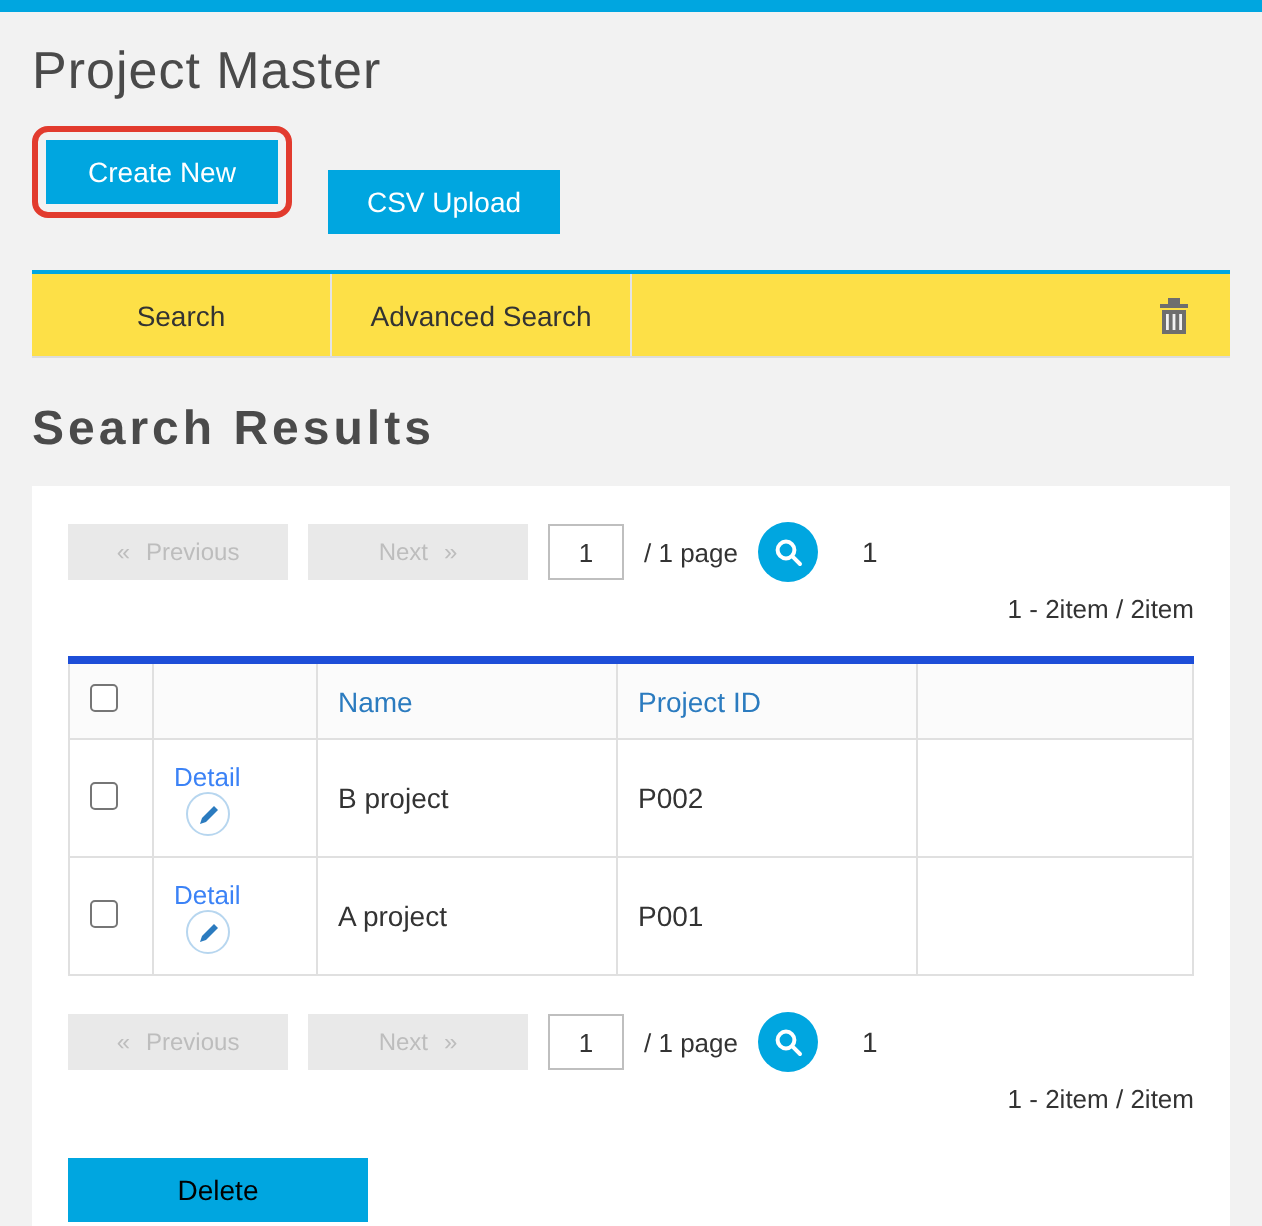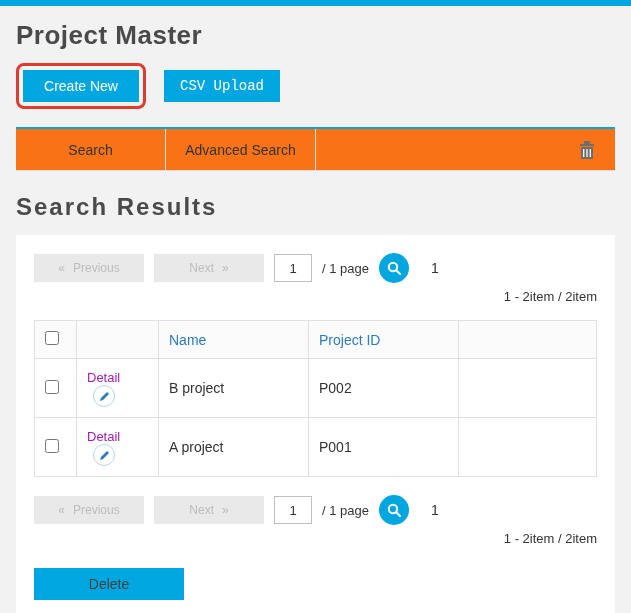--- a/index.html
+++ b/index.html
@@ -7,36 +7,36 @@
     font-family: "Segoe UI", Arial, sans-serif;
     background: #f2f2f2;
     width: 631px;
     height: 613px;
     overflow: hidden;
     color: #333;
   }
   .topbar { height: 6px; background: #00a6e0; }
   .page { padding: 14px 16px 0 16px; }
   h1.page-title {
-    font-size: 26px; font-weight: 700; color: #4a4a4a;
+    font-size: 26px; font-weight: 400; color: #4a4a4a;
     letter-spacing: 0.5px; margin-bottom: 12px;
   }
   .action-row { display: flex; gap: 18px; margin-bottom: 18px; align-items:flex-start;}
   .highlight-box {
     border: 3px solid #e23b2e; border-radius: 8px; padding: 4px;
     display:inline-block;
   }
   .btn-primary {
     background: #00a6e0; color: #fff; border: none;
     font-size: 14px; padding: 8px 0; width: 116px; text-align: center;
     cursor: pointer;
   }
-  .btn-primary.csv { margin-top:7px;font-family:Liberation Mono, monospace; }
+  .btn-primary.csv { margin-top:22px; }
   .search-tabs {
-    display: flex; align-items: stretch; background: #f97316;
+    display: flex; align-items: stretch; background: #fde047;
     border-top: 2px solid #00a6e0; border-bottom: 1px solid #dcdcdc;
     height: 44px; margin-bottom: 22px;
   }
   .tab {
     width: 150px; display: flex; align-items: center; justify-content: center;
     font-size: 14px; color: #333; border-right: 1px solid #e4e4e4;
     cursor: pointer;
   }
   .tab-spacer { flex: 1; }
   .trash-cell {
@@ -63,41 +63,41 @@
   .page-total { font-size: 13px; color: #333; }
   .lens-btn {
     width: 30px; height: 30px; border-radius: 50%; background: #00a6e0;
     display: flex; align-items: center; justify-content: center;
     cursor: pointer; border:none;
   }
   .result-count { font-size: 14px; color: #333; margin-left: 12px; }
   .range-text { font-size: 13px; color: #333; margin: 4px 0 16px 14px; text-align: right; }
   table.grid {
     width: 100%; border-collapse: collapse; font-size: 14px;
-    border-top: 1px solid #1d4ed8;
+    border-top: 4px solid #1d4ed8;
   }
   table.grid th, table.grid td {
     border: 1px solid #e0e0e0; padding: 10px 10px; text-align: left;
     vertical-align: middle; background:#fff;
   }
   table.grid th { background: #fbfbfb; font-weight: 400; color: #2b7bbf; }
   table.grid th.nohead { color:#333; }
   .col-check { width: 42px; text-align: center; }
   .col-detail { width: 82px; }
   .col-name { width: 150px; }
   .col-pid { width: 150px; }
-  .detail-link { color: #a21caf; text-decoration: none; font-size: 13px; }
+  .detail-link { color: #3b82f6; text-decoration: none; font-size: 13px; }
   .edit-chip {
     display:inline-flex; width:22px; height:22px; border-radius:50%;
     border:1px solid #b7d6ef; align-items:center; justify-content:center;
     margin-left:6px; cursor:pointer; background:#fff;
   }
   .bottom-pager { margin-top: 18px; }
   .delete-btn {
-    background:#00a6e0; color:#404040; border:none; width:150px; height:32px;
+    background:#00a6e0; color:#000000; border:none; width:150px; height:32px;
     font-size:14px; cursor:pointer; margin-top:6px;
   }
   input[type=checkbox]{ width:14px; height:14px; cursor:pointer;}
 </style>
 </head>
 <body>
 
 <div class="topbar"></div>
 
 <div class="page">

